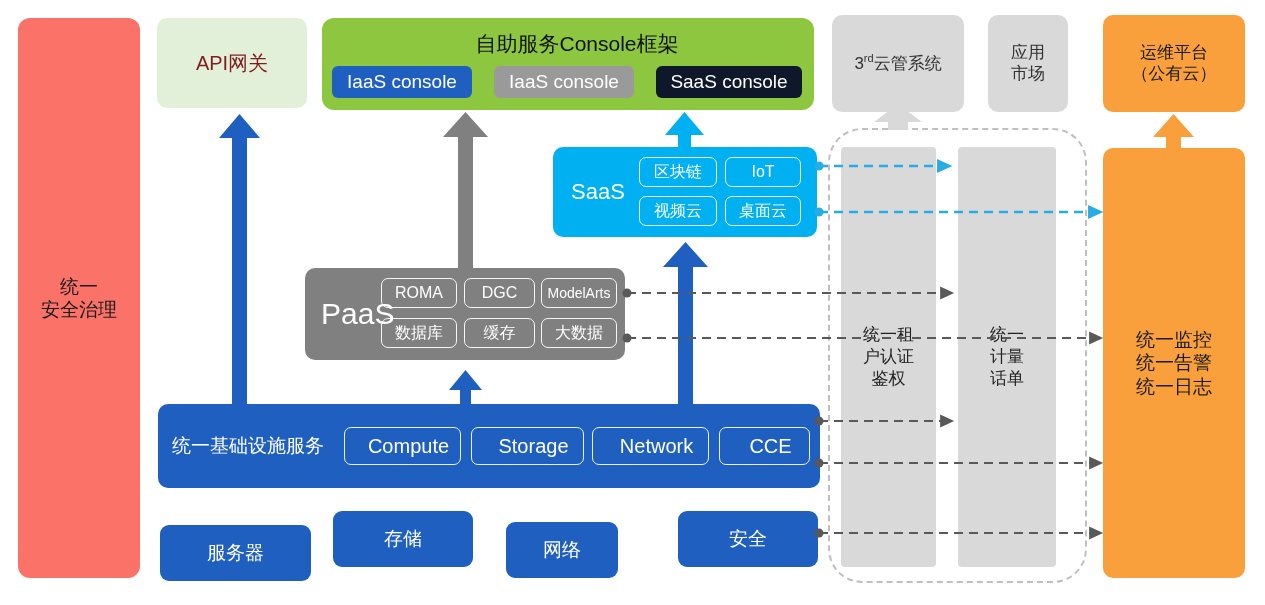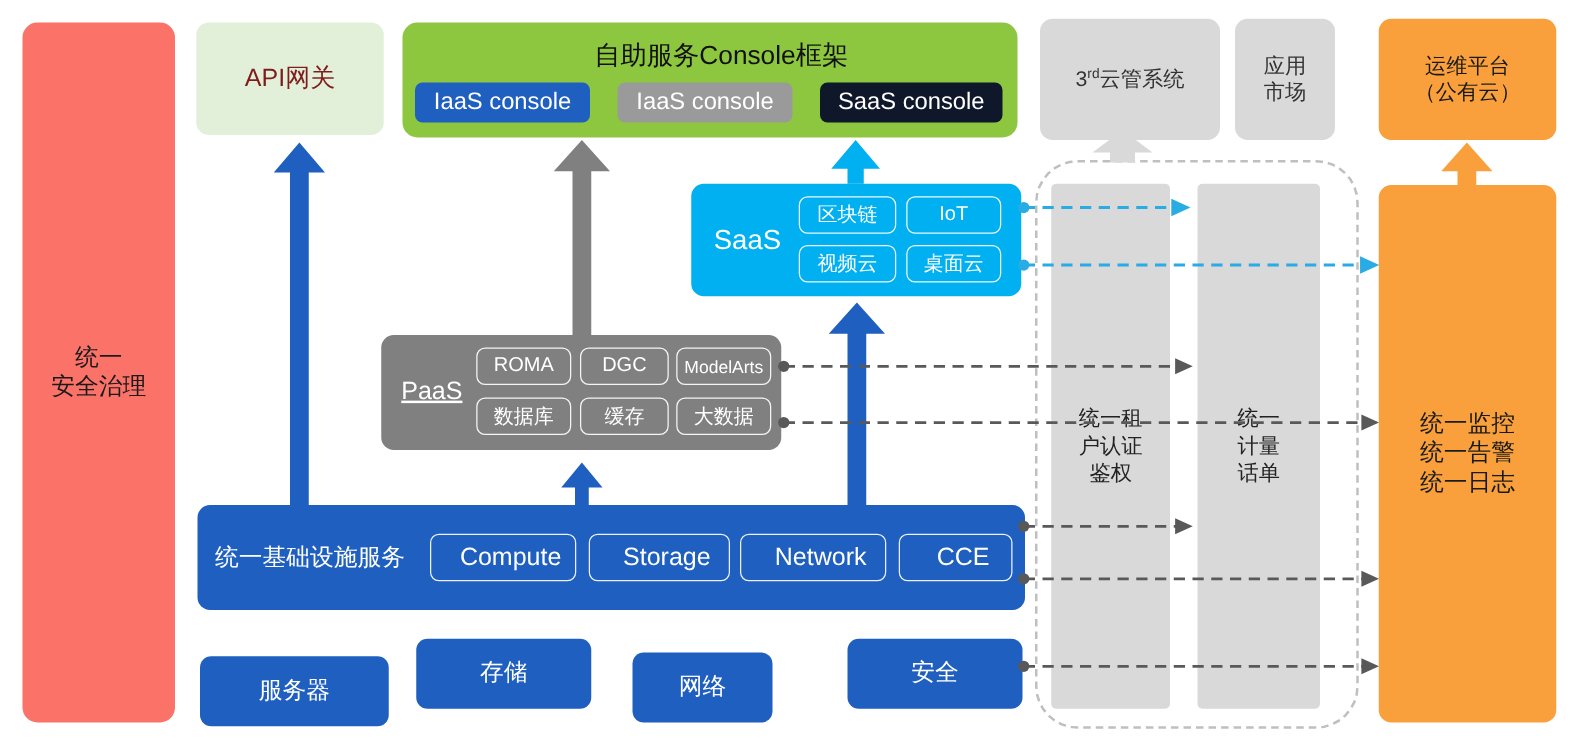--- a/index.html
+++ b/index.html
@@ -38,21 +38,21 @@
   .saas{background:#00b0f0;border-radius:10px;}
   .saas-label{position:absolute;left:18px;top:50%;transform:translateY(-50%);
        color:#fff;font-size:22px;}
   .tag{position:absolute;box-sizing:border-box;display:flex;align-items:center;
        justify-content:center;border:1.5px solid rgba(255,255,255,.92);
        border-radius:7px;color:#fff;font-size:16px;height:30px;}
 
   
   .paas{background:#808080;border-radius:10px;}
   .paas-label{position:absolute;left:16px;top:50%;transform:translateY(-50%);
-       color:#fff;font-size:20px;text-decoration:underline;}
+       color:#fff;font-size:30px;}
 
   
   .infra{background:#1f5fbf;border-radius:10px;}
   .infra-label{position:absolute;left:14px;top:50%;transform:translateY(-50%);
        color:#fff;font-size:19px;}
   .infra-tag{position:absolute;box-sizing:border-box;display:flex;
        align-items:center;justify-content:center;border:1.5px solid rgba(255,255,255,.92);
        border-radius:7px;color:#fff;font-size:20px;height:38px;padding-left:12px;}
 
   
@@ -84,21 +84,21 @@
     <span>API网关</span>
   </div>
 
   <div class="console-frame" style="position:absolute;left:322px;top:18px;width:492px;height:92px;">
     <div class="console-title">自助服务Console框架</div>
     <div class="console-chip chip-iaas" style="left:10px;top:48px;width:140px;">IaaS console</div>
     <div class="console-chip chip-paas" style="left:172px;top:48px;width:140px;">IaaS console</div>
     <div class="console-chip chip-saas" style="left:334px;top:48px;width:146px;">SaaS console</div>
   </div>
 
-  <div class="box greybox rnd" style="left:832px;top:15px;width:144px;height:97px;">
+  <div class="box greybox rnd" style="left:832px;top:15px;width:132px;height:97px;">
     <div>
       <span>3</span><sup style="font-size:11px;">rd</sup><span>云管系统</span>
     </div>
   </div>
 
   <div class="box greybox rnd" style="left:988px;top:15px;width:80px;height:97px;">
     <div>
       <span>应用</span><br>
       <span>市场</span>
     </div>

